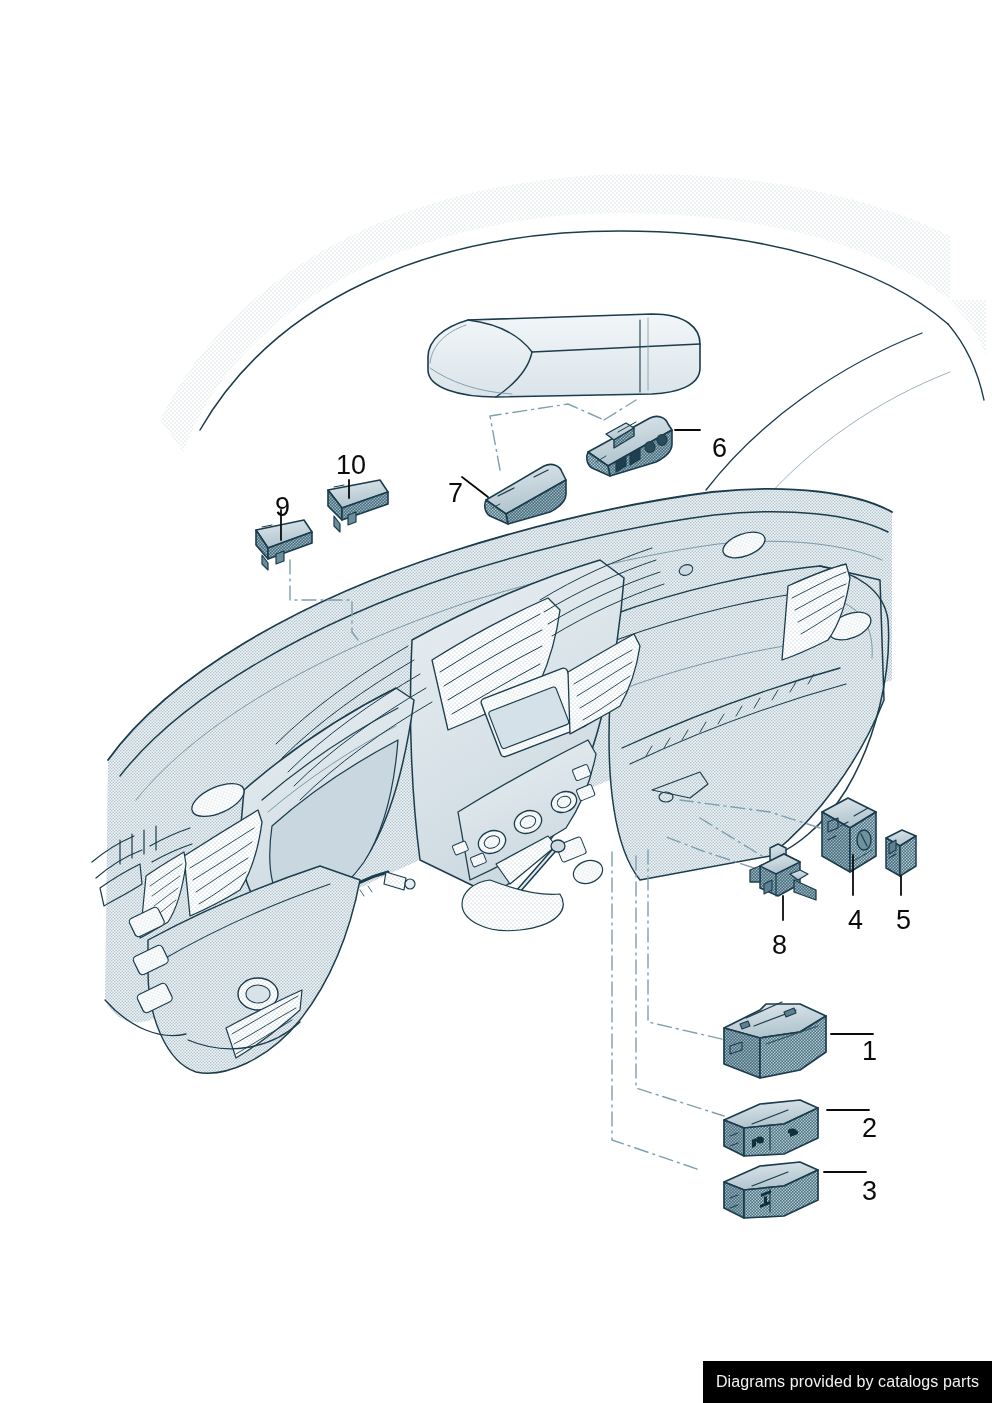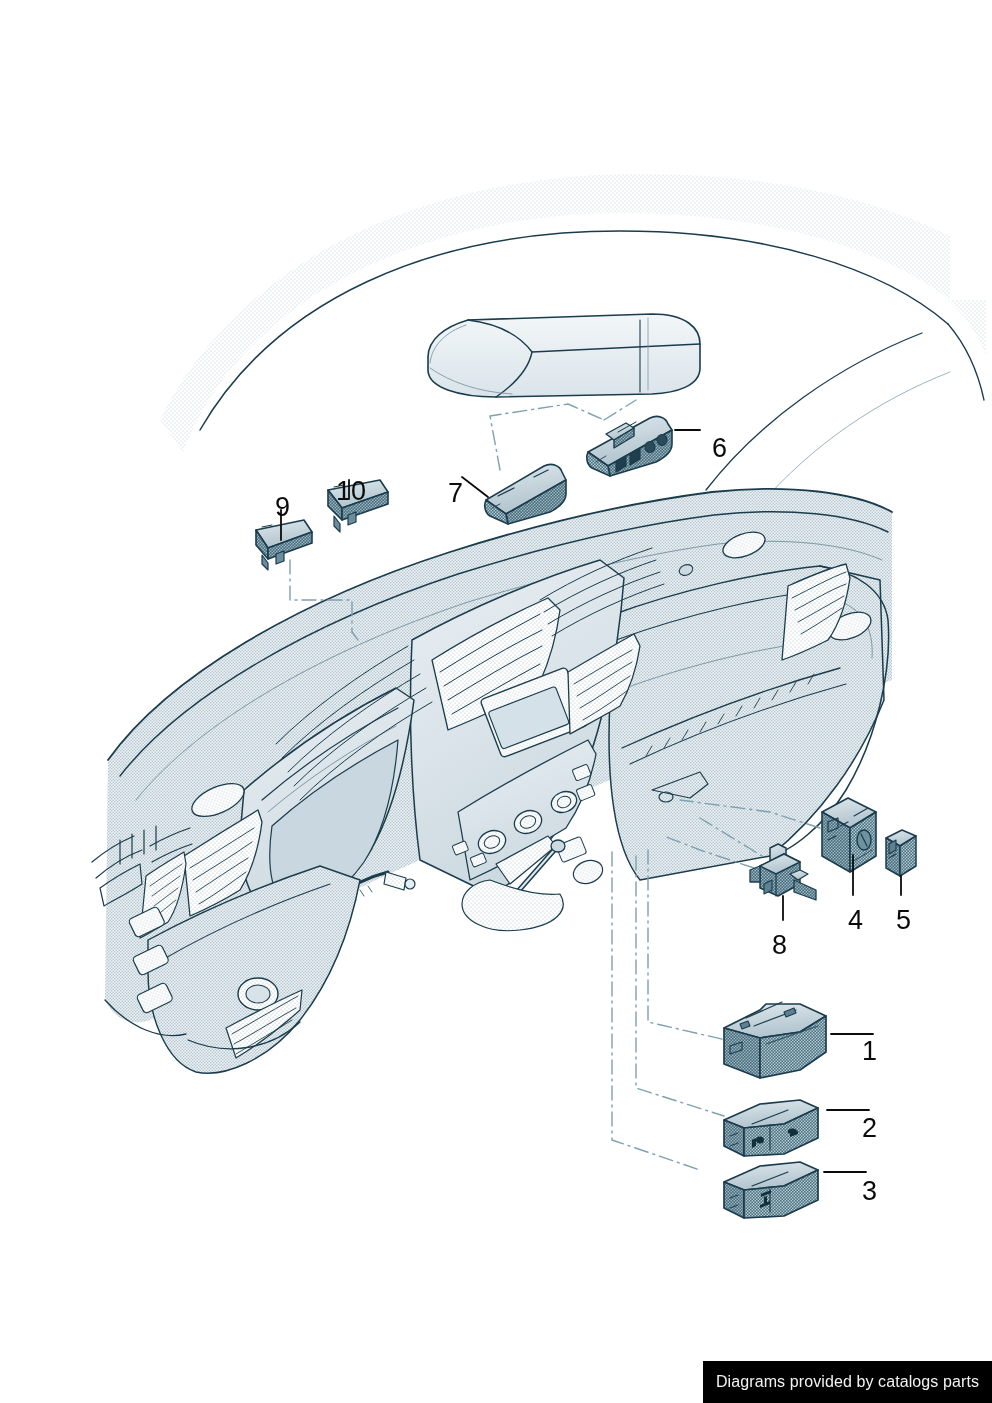--- a/index.html
+++ b/index.html
@@ -479,19 +479,19 @@
 
   <div class="callout" style="left:862px; top:1038px;">1</div>
   <div class="callout" style="left:862px; top:1115px;">2</div>
   <div class="callout" style="left:862px; top:1178px;">3</div>
   <div class="callout" style="left:848px; top:907px;">4</div>
   <div class="callout" style="left:896px; top:907px;">5</div>
   <div class="callout" style="left:712px; top:435px;">6</div>
   <div class="callout" style="left:448px; top:480px;">7</div>
   <div class="callout" style="left:772px; top:932px;">8</div>
   <div class="callout" style="left:275px; top:494px;">9</div>
-  <div class="callout" style="left:336px; top:478px;">10</div>
+  <div class="callout" style="left:336px; top:452px;">10</div>
 
   <div id="watermark-bar">
     <span id="watermark-text">Diagrams provided by catalogs parts</span>
   </div>
 
 </div>
 
 </body></html>

